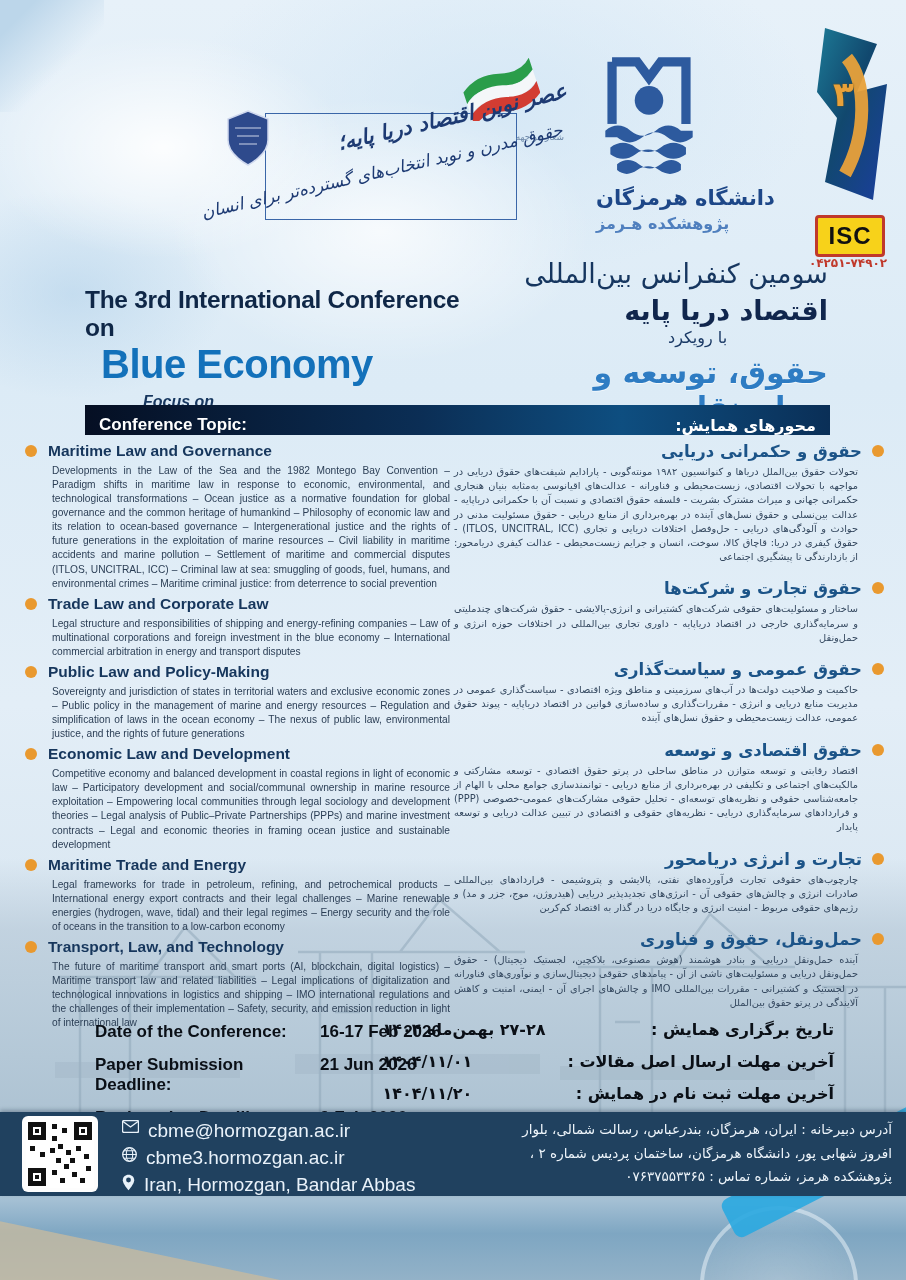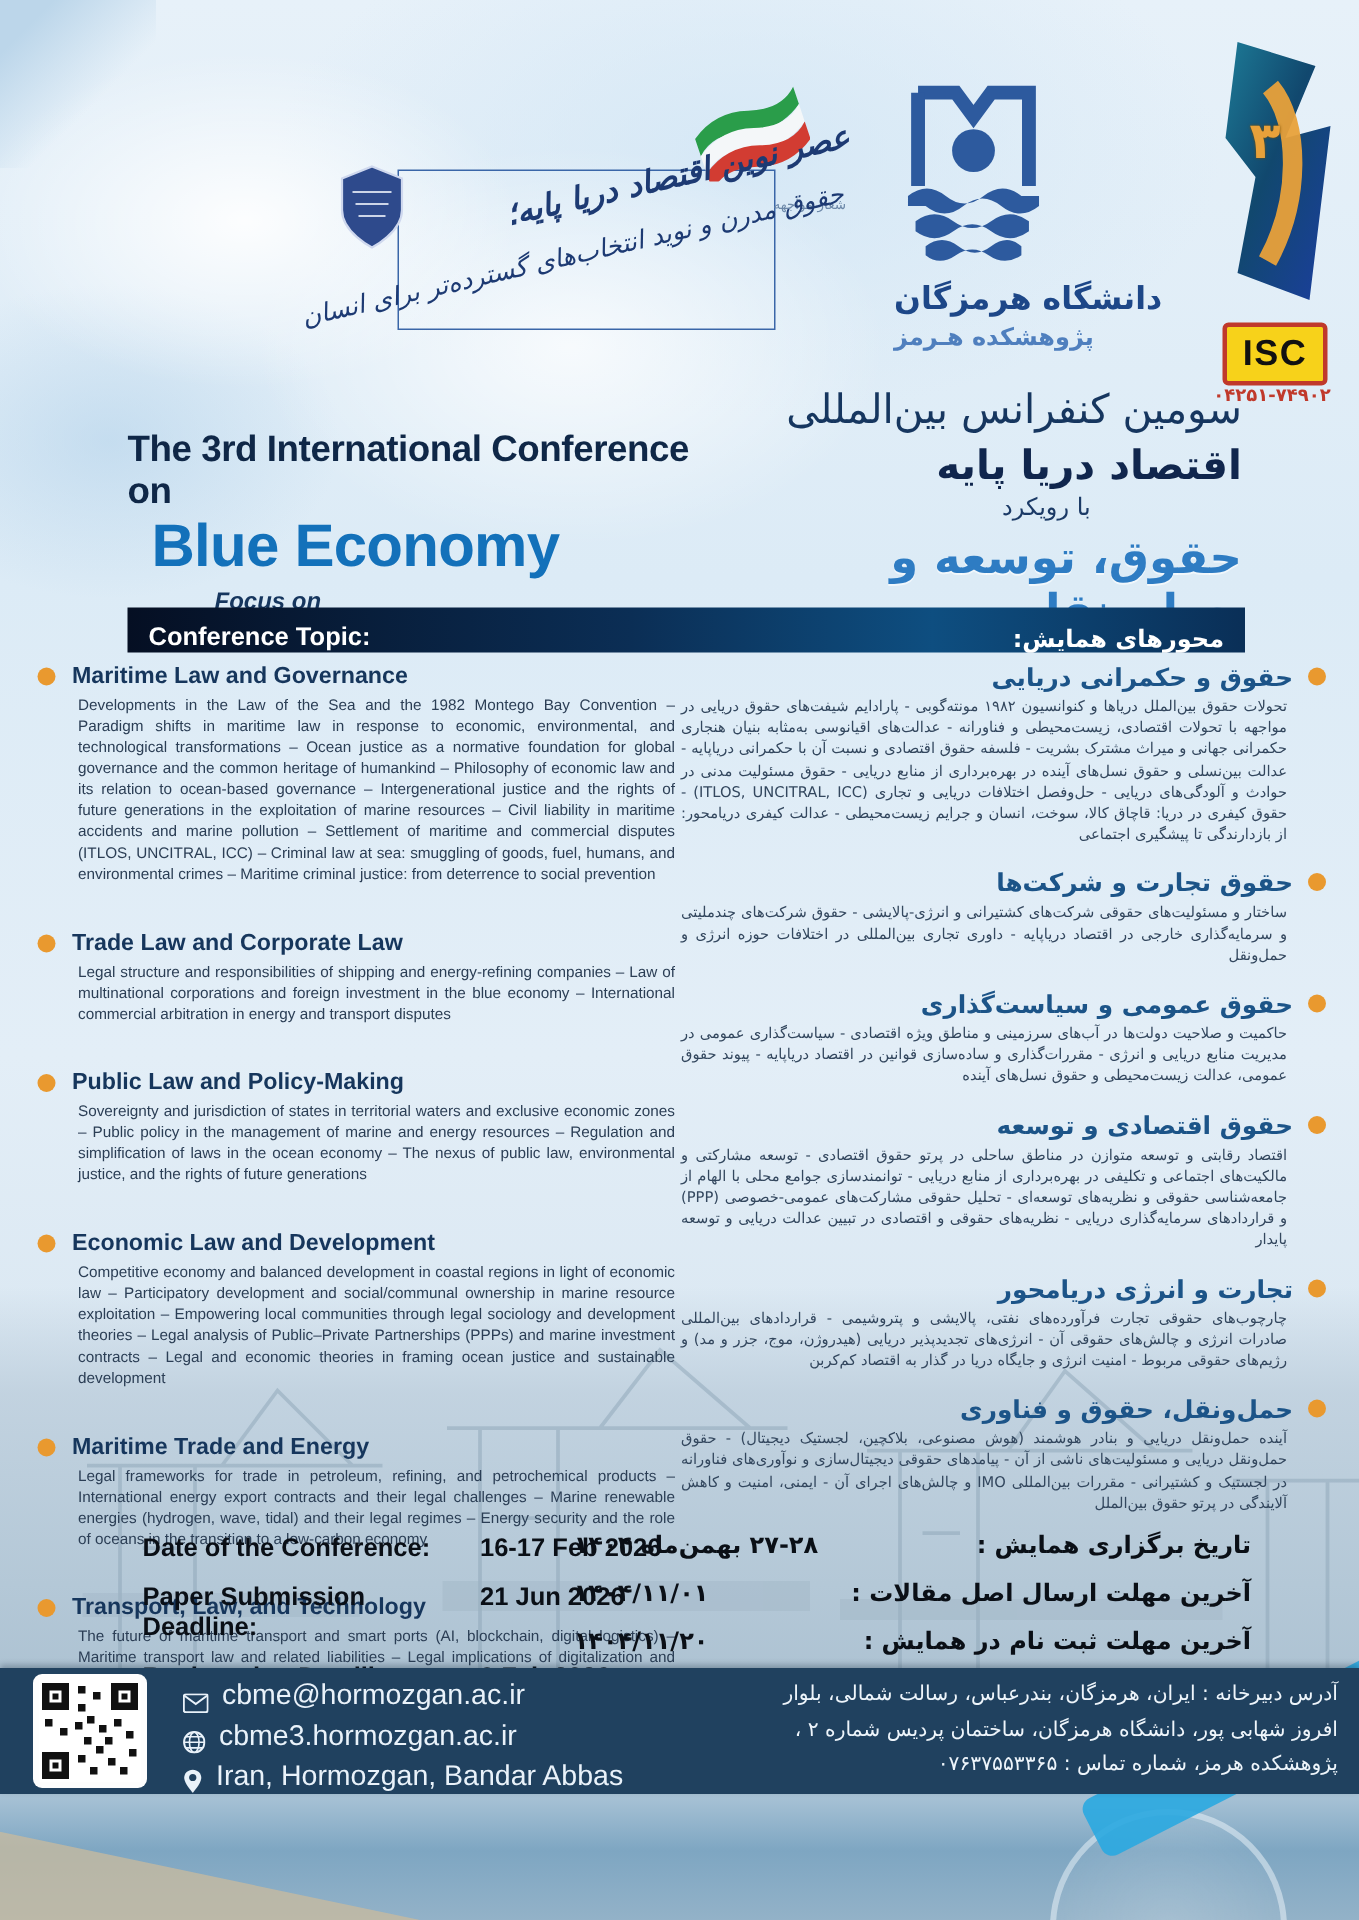--- a/index.html
+++ b/index.html
@@ -61,21 +61,21 @@
   .title-fa .t2{margin-top:6px;font-size:27px;font-weight:bold;color:#10264d;}
   .title-fa .t3{margin-top:2px;padding-left:210px;text-align:left;font-size:16px;color:#1b3a66;}
   .title-fa .t4{margin-top:8px;font-size:30px;font-weight:bold;color:#2e7cc3;text-shadow:0 1px 0 rgba(255,255,255,.6);}
   
   .topic-bar{position:absolute;left:85px;top:405px;width:745px;height:30px;display:flex;align-items:flex-end;
     justify-content:space-between;background:linear-gradient(90deg,#050f23,#0b2e55 45%,#0e4e80 72%,#0a2f57);}
   .topic-bar .en{padding-left:14px;color:#fff;font-size:17px;font-weight:bold;}
   .topic-bar .fa{padding-right:14px;color:#fff;font-size:16px;font-weight:bold;font-family:"DejaVu Sans",sans-serif;direction:rtl;}
   
   .col{position:absolute;top:442px;display:flex;flex-direction:column;z-index:2;}
-  .col-en{left:22px;width:432px;gap:25px;}
+  .col-en{left:22px;width:432px;gap:0;}
   .col-fa{right:18px;width:438px;gap:11px;direction:rtl;font-family:"DejaVu Sans",sans-serif;}
   .topic{position:relative;}
   .col-en .topic{padding-left:26px;}
   .col-fa .topic{padding-right:26px;}
   .bullet{position:absolute;top:3px;width:12px;height:12px;border-radius:50%;background:#e9992f;}
   .col-en .bullet{left:3px;}
   .col-fa .bullet{right:4px;}
   .topic h3{margin:0 0 3px 0;font-size:15.5px;color:#16365c;}
   .col-fa .topic h3{font-size:16.5px;color:#1c5488;}
   .topic p{margin:4px;font-size:10.2px;line-height:1.38;color:#2b3e55;text-align:justify;}
@@ -87,21 +87,21 @@
   .dates-fa{position:absolute;right:72px;top:1020px;display:grid;grid-template-columns:auto 185px;
     row-gap:13px;direction:rtl;z-index:3;font-family:"DejaVu Sans",sans-serif;color:#0a0f16;}
   .dates-fa .lbl{font-size:16px;font-weight:bold;}
   .dates-fa .val{font-size:16px;font-weight:bold;text-align:left;}
   
   .footer{position:absolute;left:0;top:1112px;width:906px;height:84px;background:#20415f;z-index:3;
     box-shadow:0 -2px 4px rgba(10,30,50,.3);}
   .qr{position:absolute;left:22px;top:1116px;width:76px;height:76px;background:#fdfdfd;border-radius:6px;
     padding:4px;box-sizing:border-box;z-index:4;}
   .contact{position:absolute;left:122px;top:1120px;z-index:4;display:flex;flex-direction:column;gap:5px;}
-  .contact .row{display:flex;align-items:flex-end;gap:9px;color:#e9f2fa;font-size:19px;}
+  .contact .row{display:flex;align-items:flex-start;gap:9px;color:#e9f2fa;font-size:19px;}
   .fa-address{position:absolute;right:14px;top:1118px;width:448px;z-index:4;direction:rtl;text-align:right;
     font-family:"DejaVu Sans",sans-serif;font-size:13.5px;line-height:1.75;color:#eef5fb;}
 </style>
 </head>
 <body>
 
 <div class="poster">
   <div class="bg-map"></div>
   <div class="corner-stripe"></div>
 

